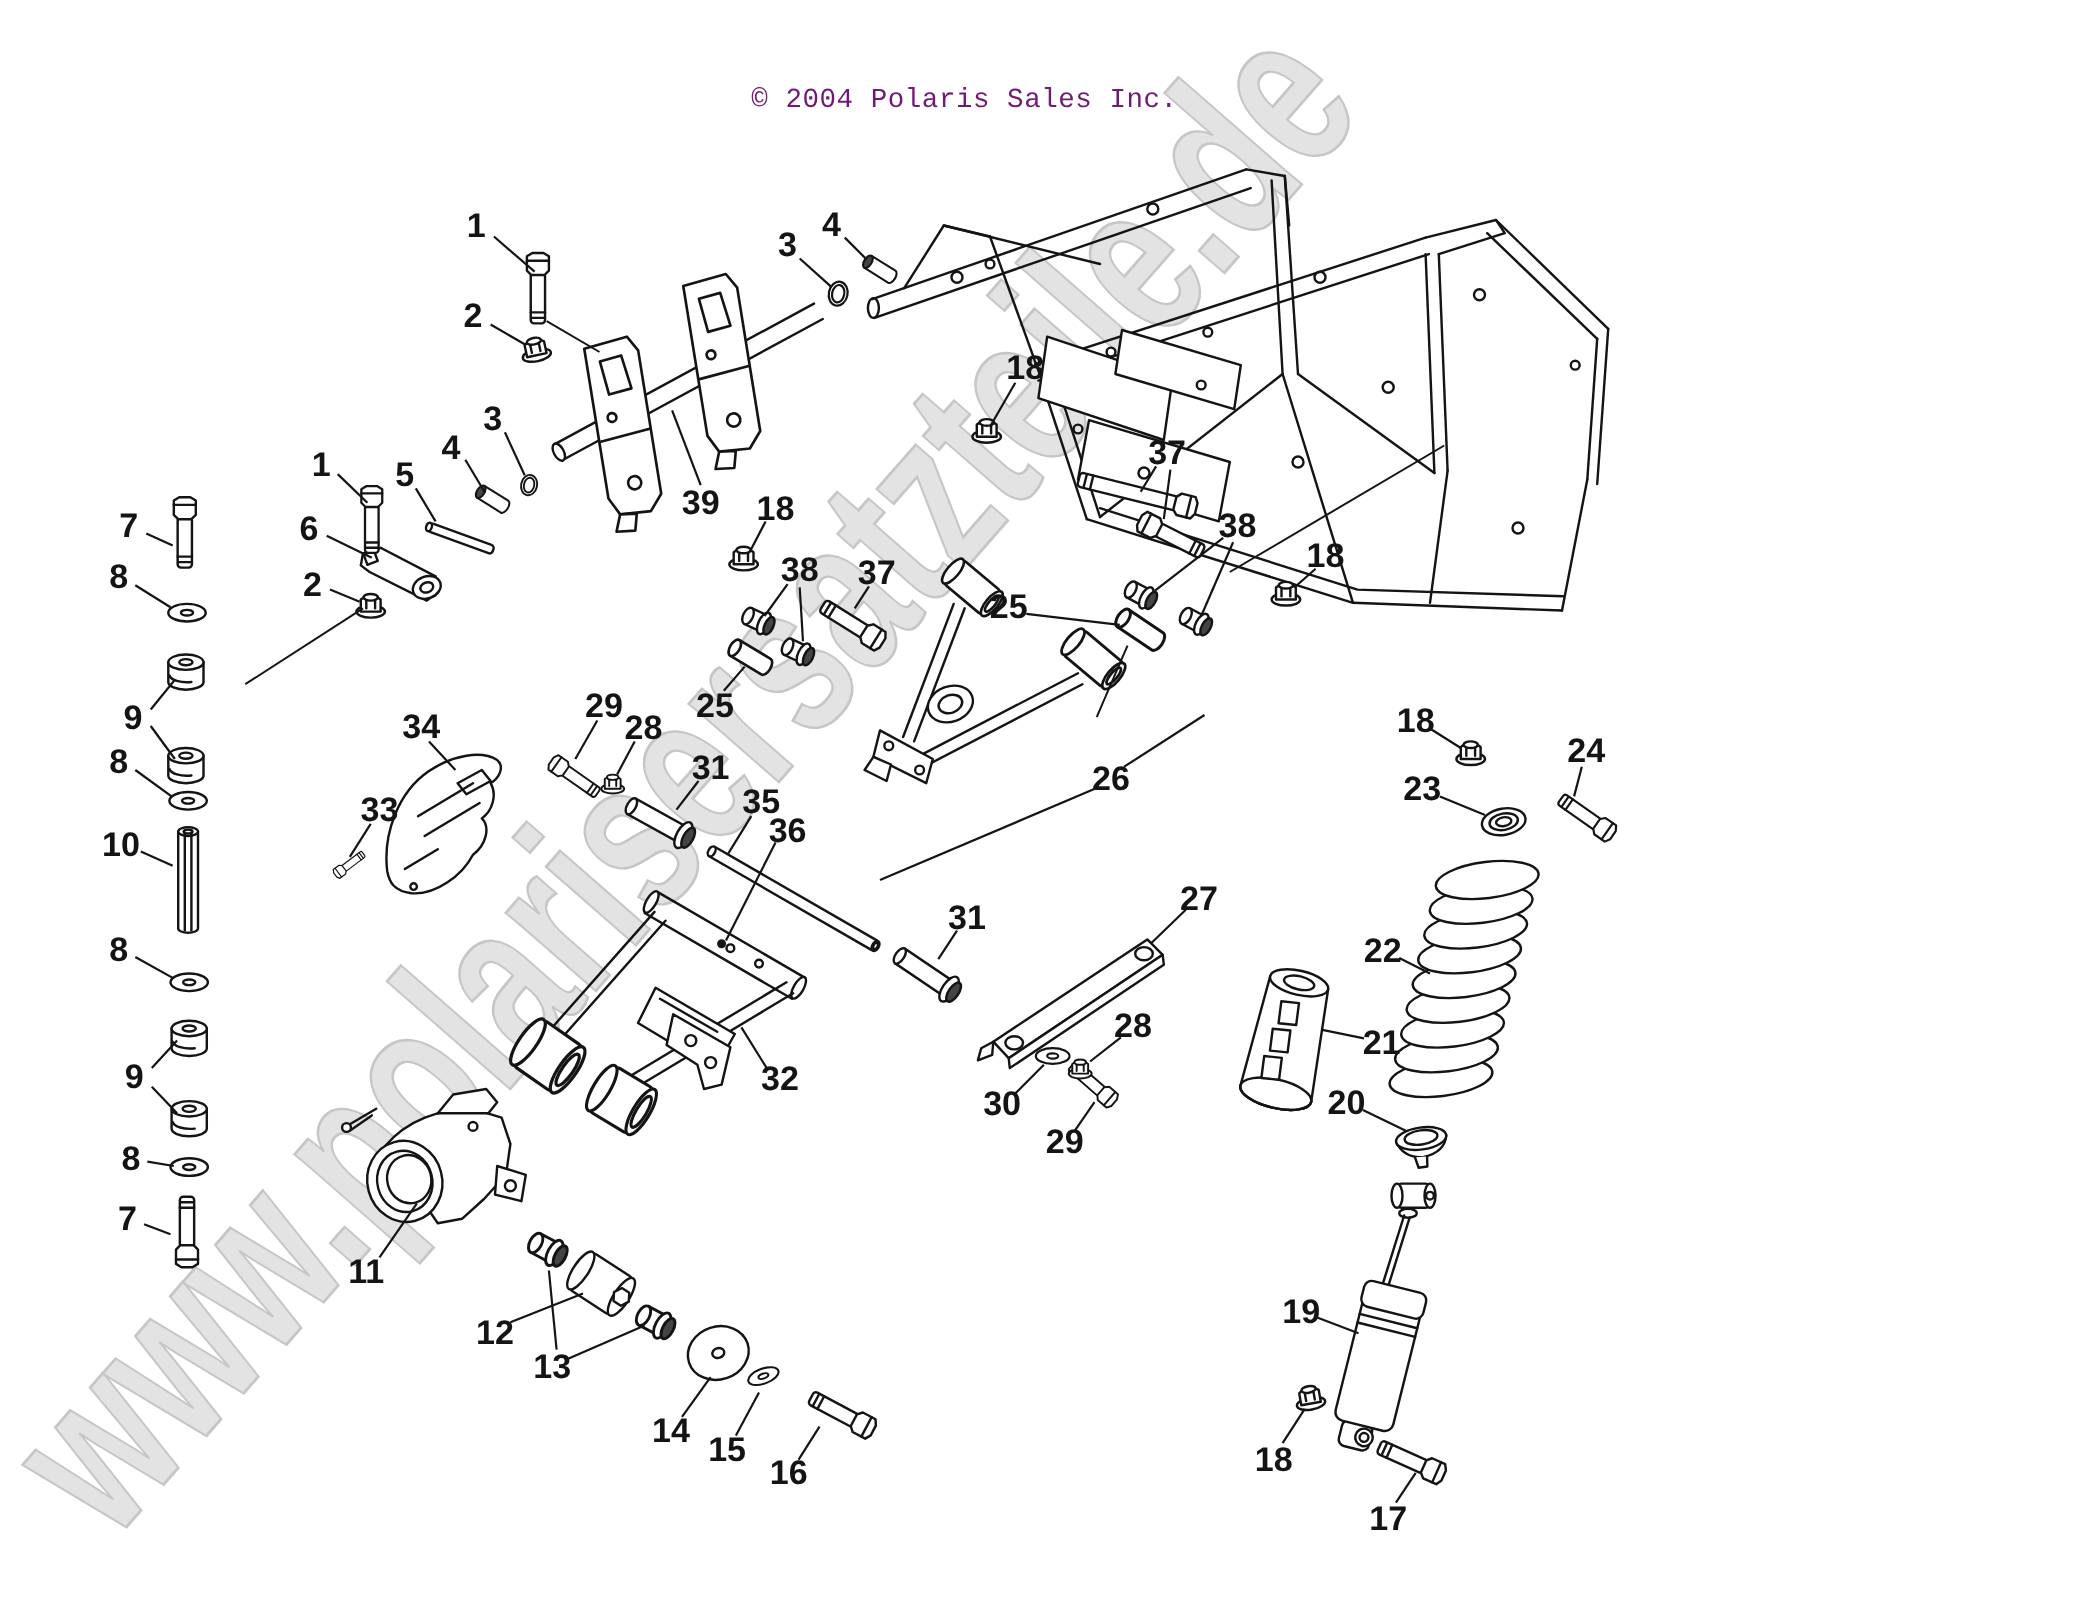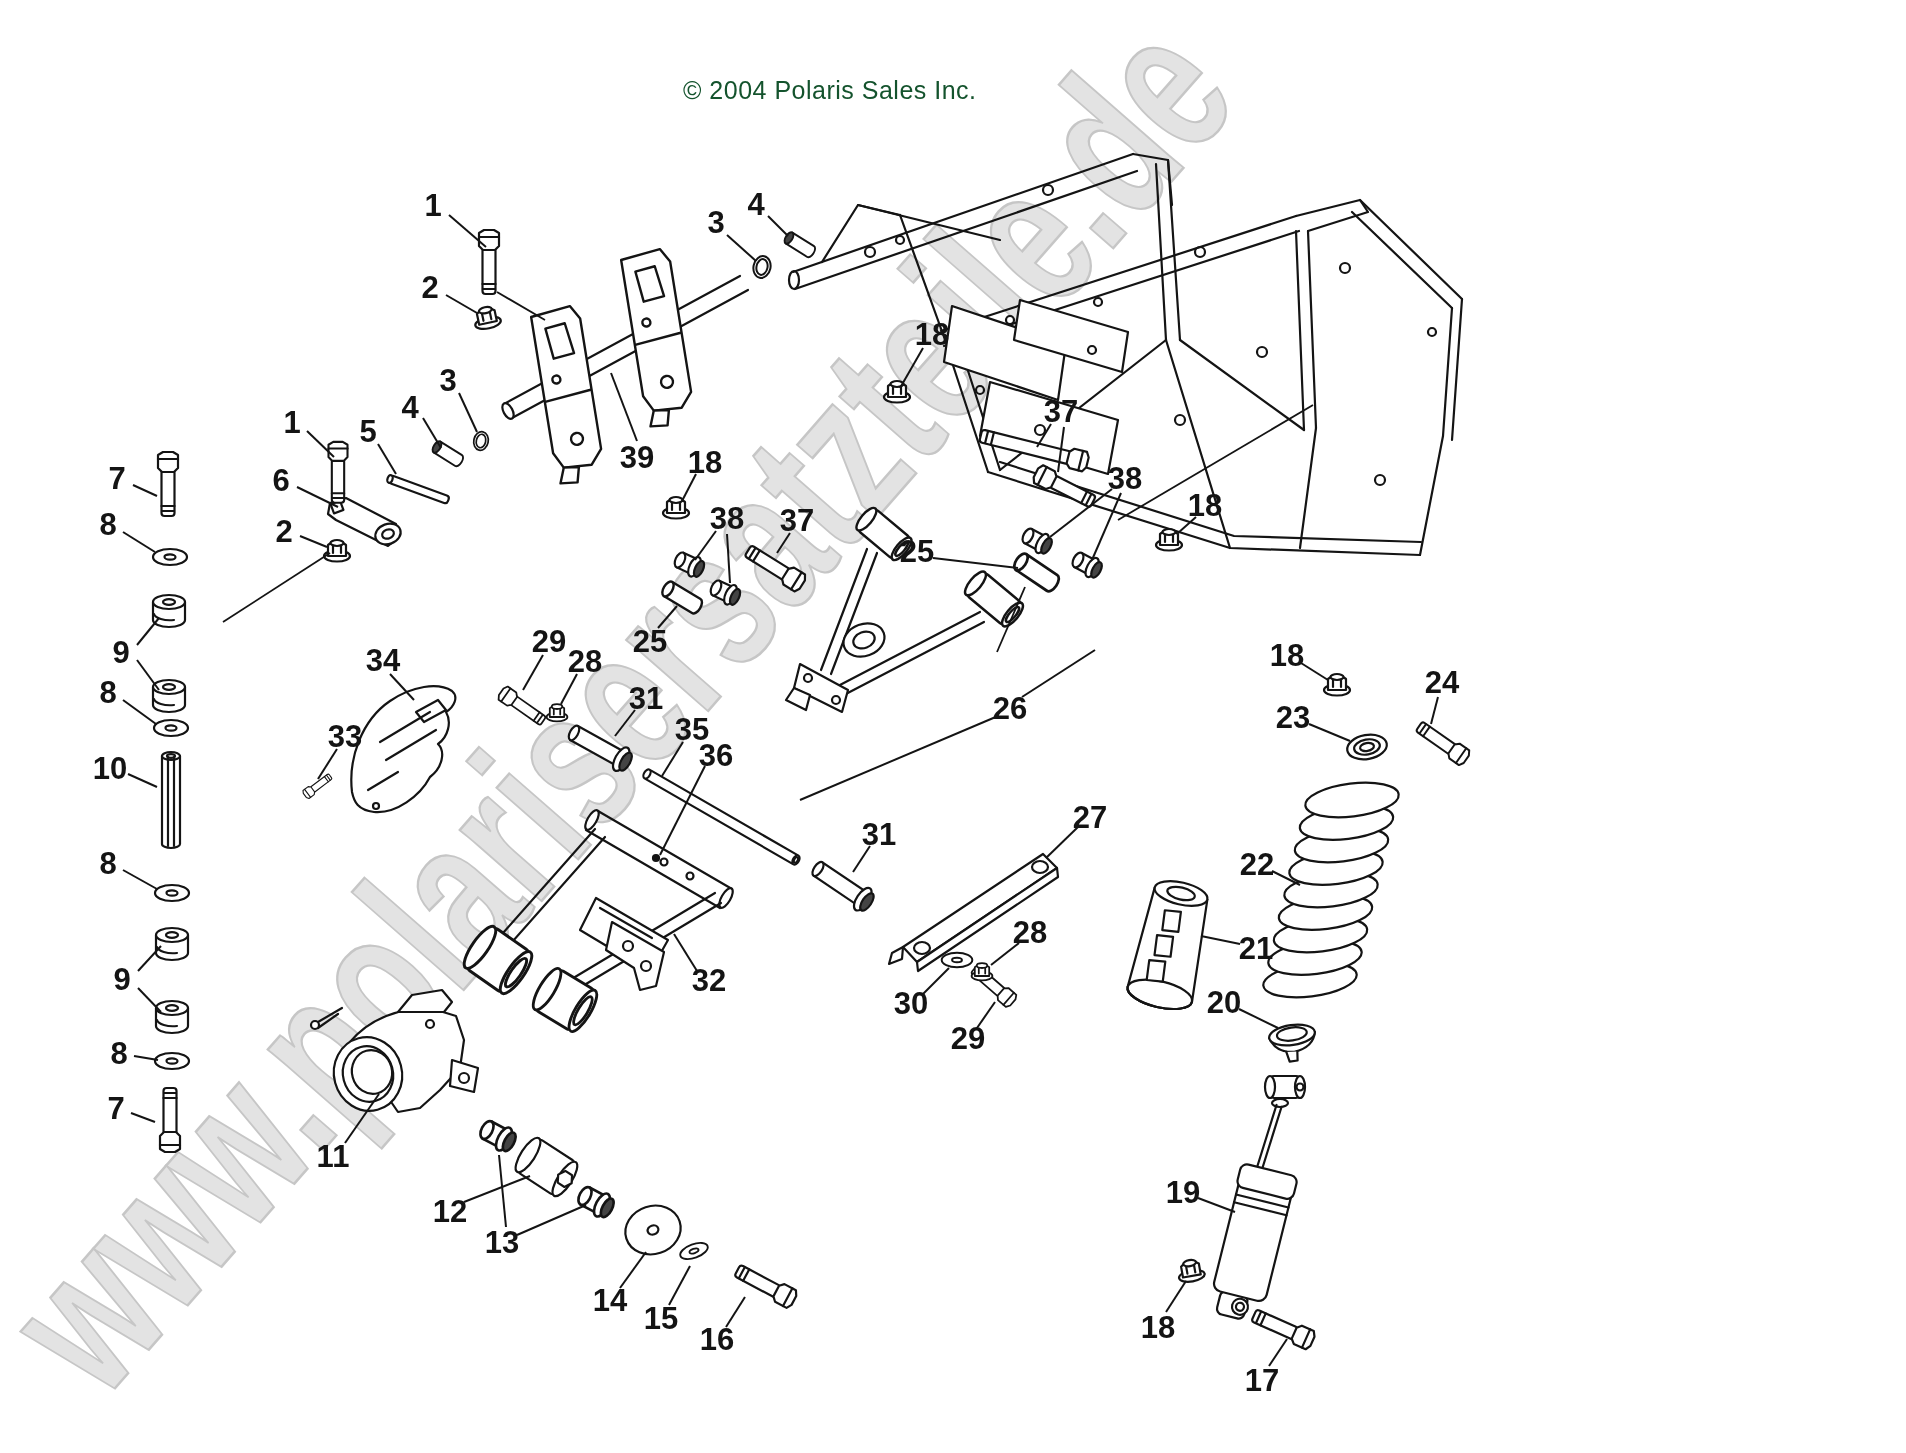--- a/index.html
+++ b/index.html
@@ -1,19 +1,19 @@
 <!DOCTYPE html>
 <html><head>
 <meta charset="utf-8">
 <style>
   html,body{margin:0;padding:0;background:#fff;}
   .page{position:relative;width:1906px;height:1453px;background:#ffffff;overflow:hidden;
         font-family:"Liberation Sans",sans-serif;}
-  .copyright{position:absolute;left:683px;top:76px;font-size:25px;color:#14532d;
-             letter-spacing:.5px;white-space:nowrap;}
+  .copyright{position:absolute;left:683px;top:76px;font-size:25px;color:#701a75;
+             letter-spacing:.5px;white-space:nowrap;font-family:Liberation Mono, monospace;}
   svg.diagram{position:absolute;left:0;top:0;}
   .wm{font-family:"Liberation Sans",sans-serif;font-weight:bold;}
   #callout-layer text{font-family:"Liberation Sans",sans-serif;font-weight:bold;
                       font-size:31px;fill:#141414;text-anchor:middle;dominant-baseline:central;}
   #callout-layer line{stroke:#141414;stroke-width:2;}
   #extra-layer line{stroke:#141414;stroke-width:1.8;}
 </style>
 </head>
 <body>
 

